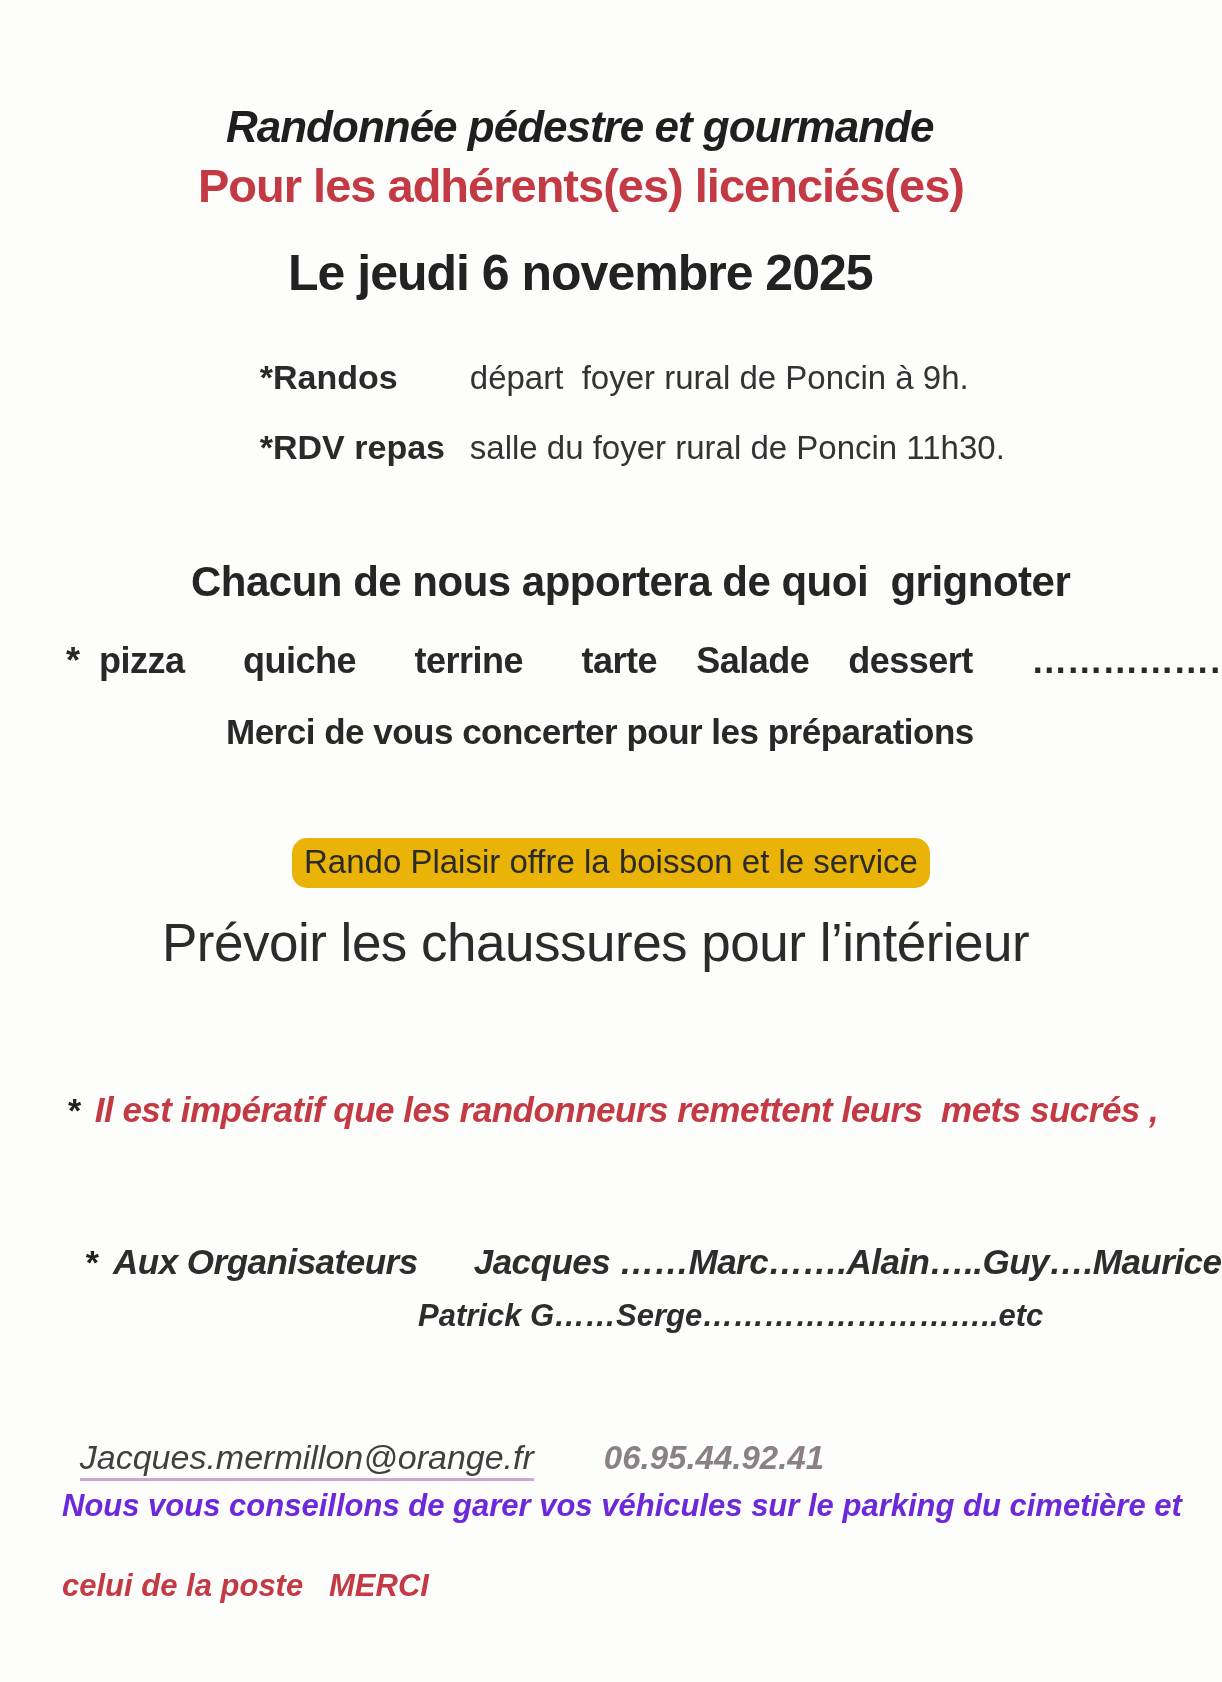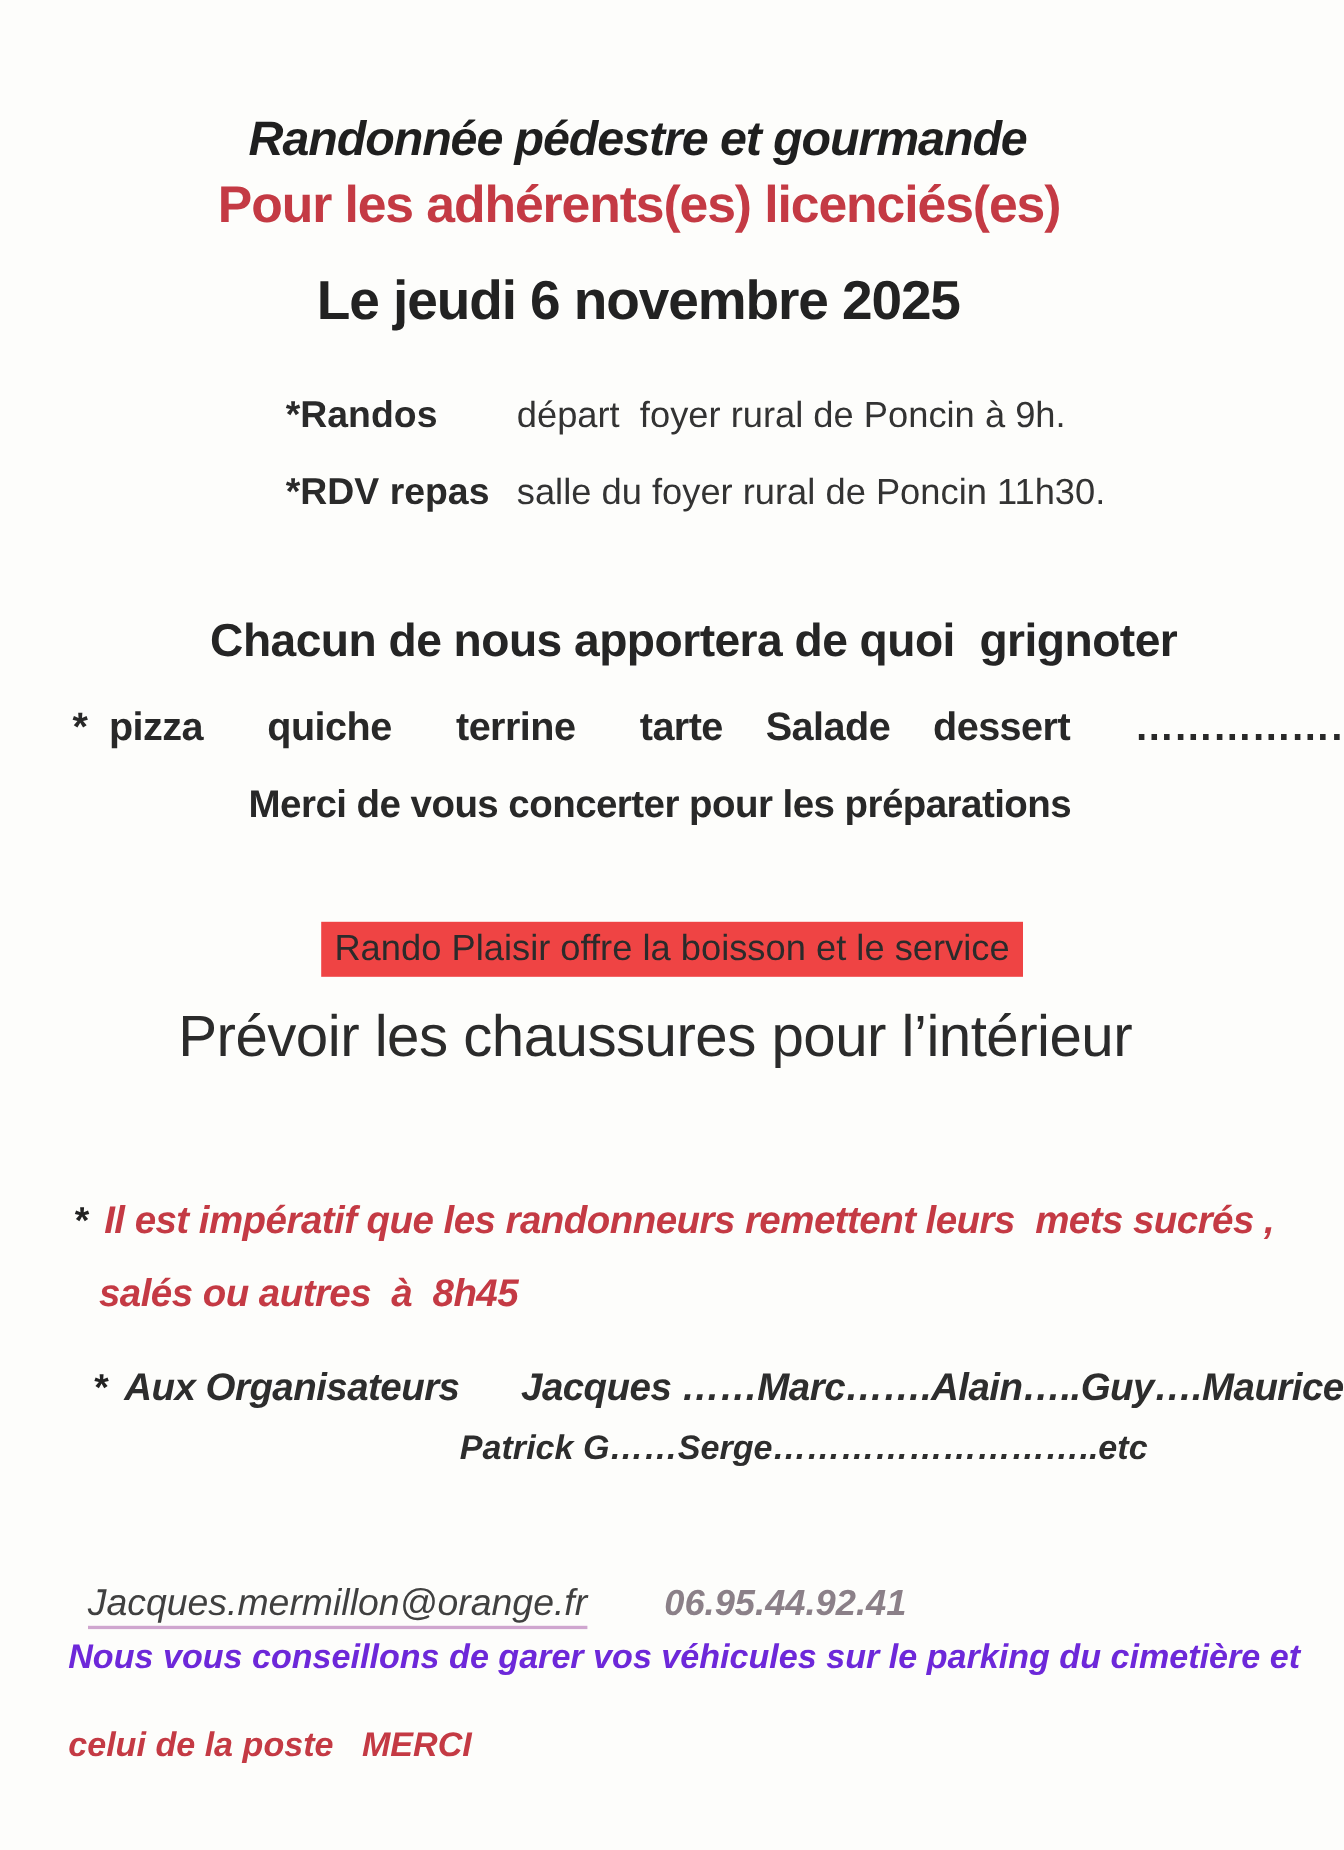--- a/index.html
+++ b/index.html
@@ -49,27 +49,26 @@
   <div class="abs" style="top:410px;left:242px;">
     <span class="t-sched-label">*RDV repas</span><span class="t-sched-detail">salle du foyer rural de Poncin 11h30.</span>
   </div>
 
   <div class="abs t-chacun" style="top:558px;left:191px;">Chacun de nous apportera de quoi  grignoter</div>
 
   <div class="abs t-pizza" style="top:640px;left:66px;">* pizza   quiche   terrine   tarte  Salade  dessert   ………………….etc…..etc</div>
 
   <div class="abs t-merci" style="top:712px;left:226px;">Merci de vous concerter pour les préparations</div>
 
-  <div class="abs t-highlight" style="top:838px;left:292px;background:#ef4444;">Rando Plaisir offre la boisson et le service</div>
+  <div class="abs t-highlight" style="top:838px;left:292px;background:#eab308;border-radius:15px;">Rando Plaisir offre la boisson et le service</div>
 
   <div class="abs t-prevoir" style="top:912px;left:162px;">Prévoir les chaussures pour l’intérieur</div>
 
   <div class="abs t-red-italic" style="top:1090px;left:68px;color:#c43a44;"><span class="t-black-asterisk">*</span><span>Il est impératif que les randonneurs remettent leurs  mets sucrés ,</span></div>
 
-  <div class="abs t-red-italic" style="top:1156px;left:90px;color:#c43a44;">salés ou autres  à  8h45</div>
 
   <div class="abs" style="top:1224px;left:68px;">
     <span class="t-black-asterisk">*</span><span class="t-org">Aux Organisateurs</span><span class="t-org" style="margin-left:56px;">Jacques ……Marc…….Alain…..Guy….Maurice</span>
   </div>
 
   <div class="abs t-patrick" style="top:1298px;left:418px;">Patrick G……Serge………………………..etc</div>
 
   <div class="abs" style="top:1420px;left:62px;">
     <a class="t-email" style="color:#404040;" href="#">Jacques.mermillon@orange.fr</a><span class="t-phone" style="color:#8b8088;margin-left:70px;">06.95.44.92.41</span>
   </div>

